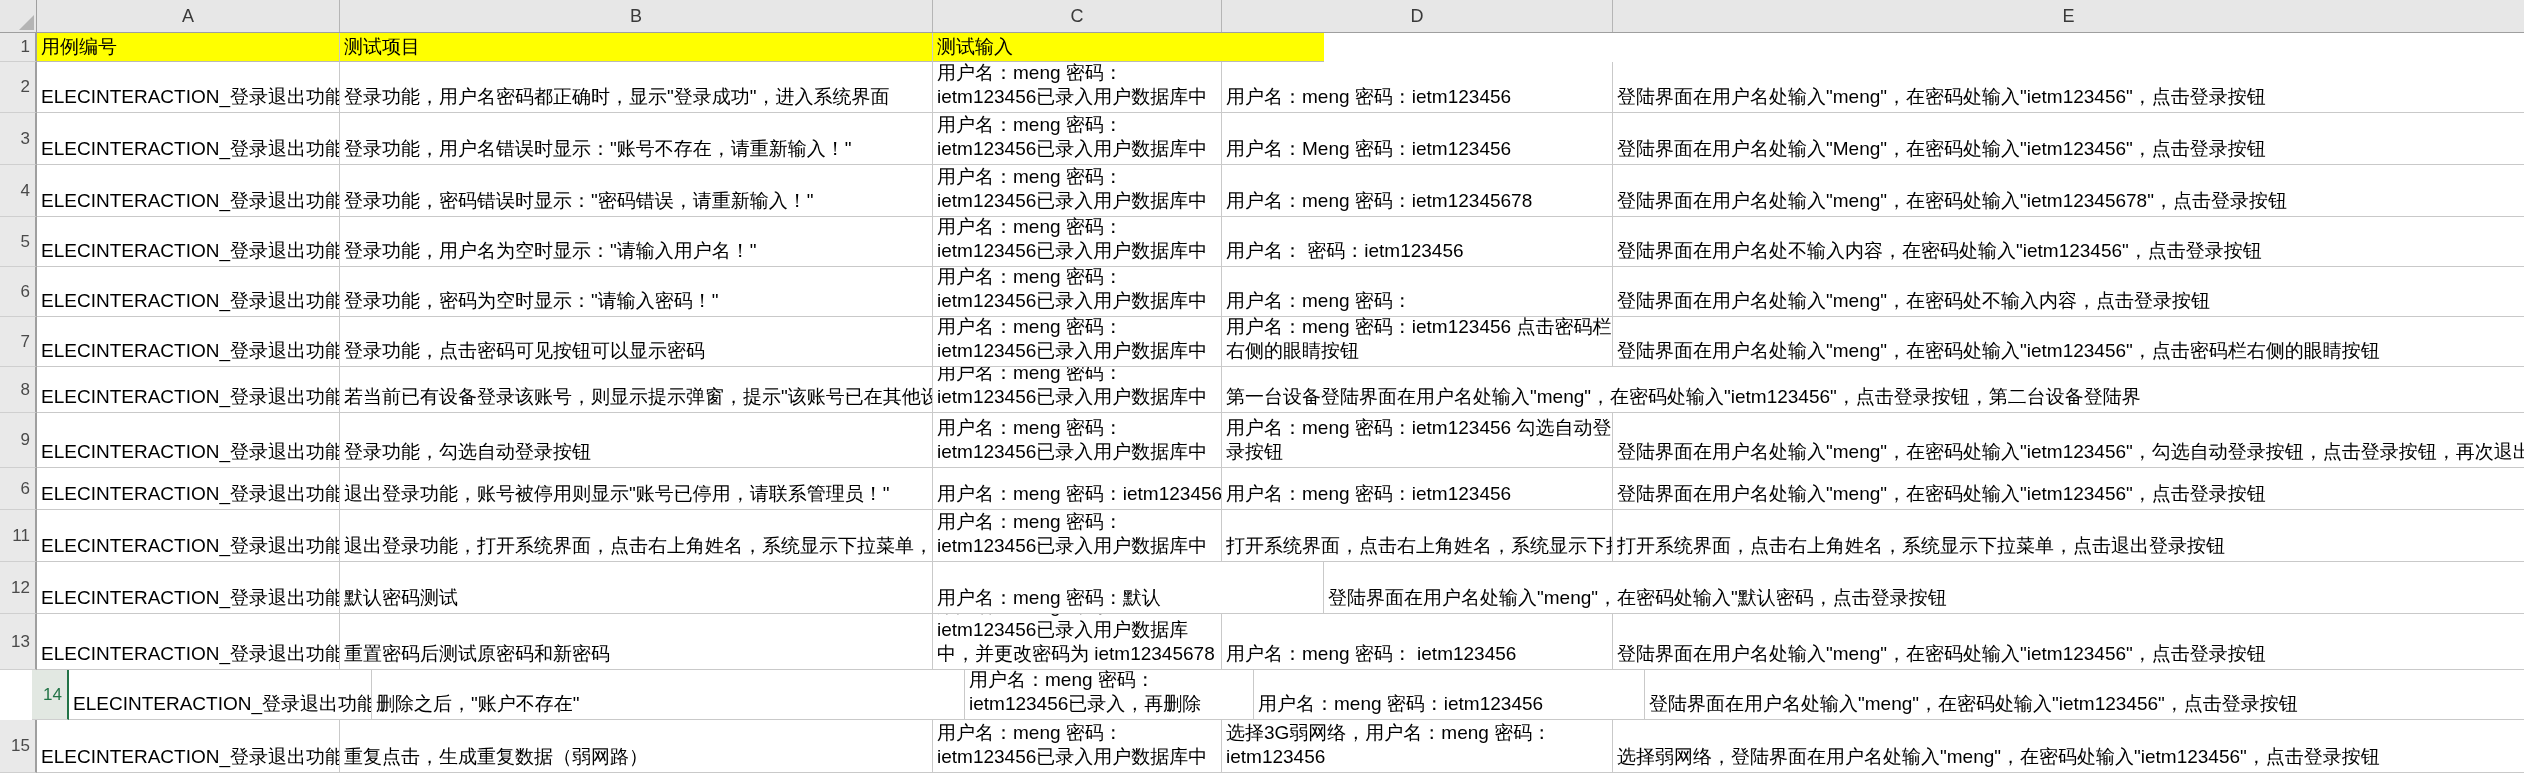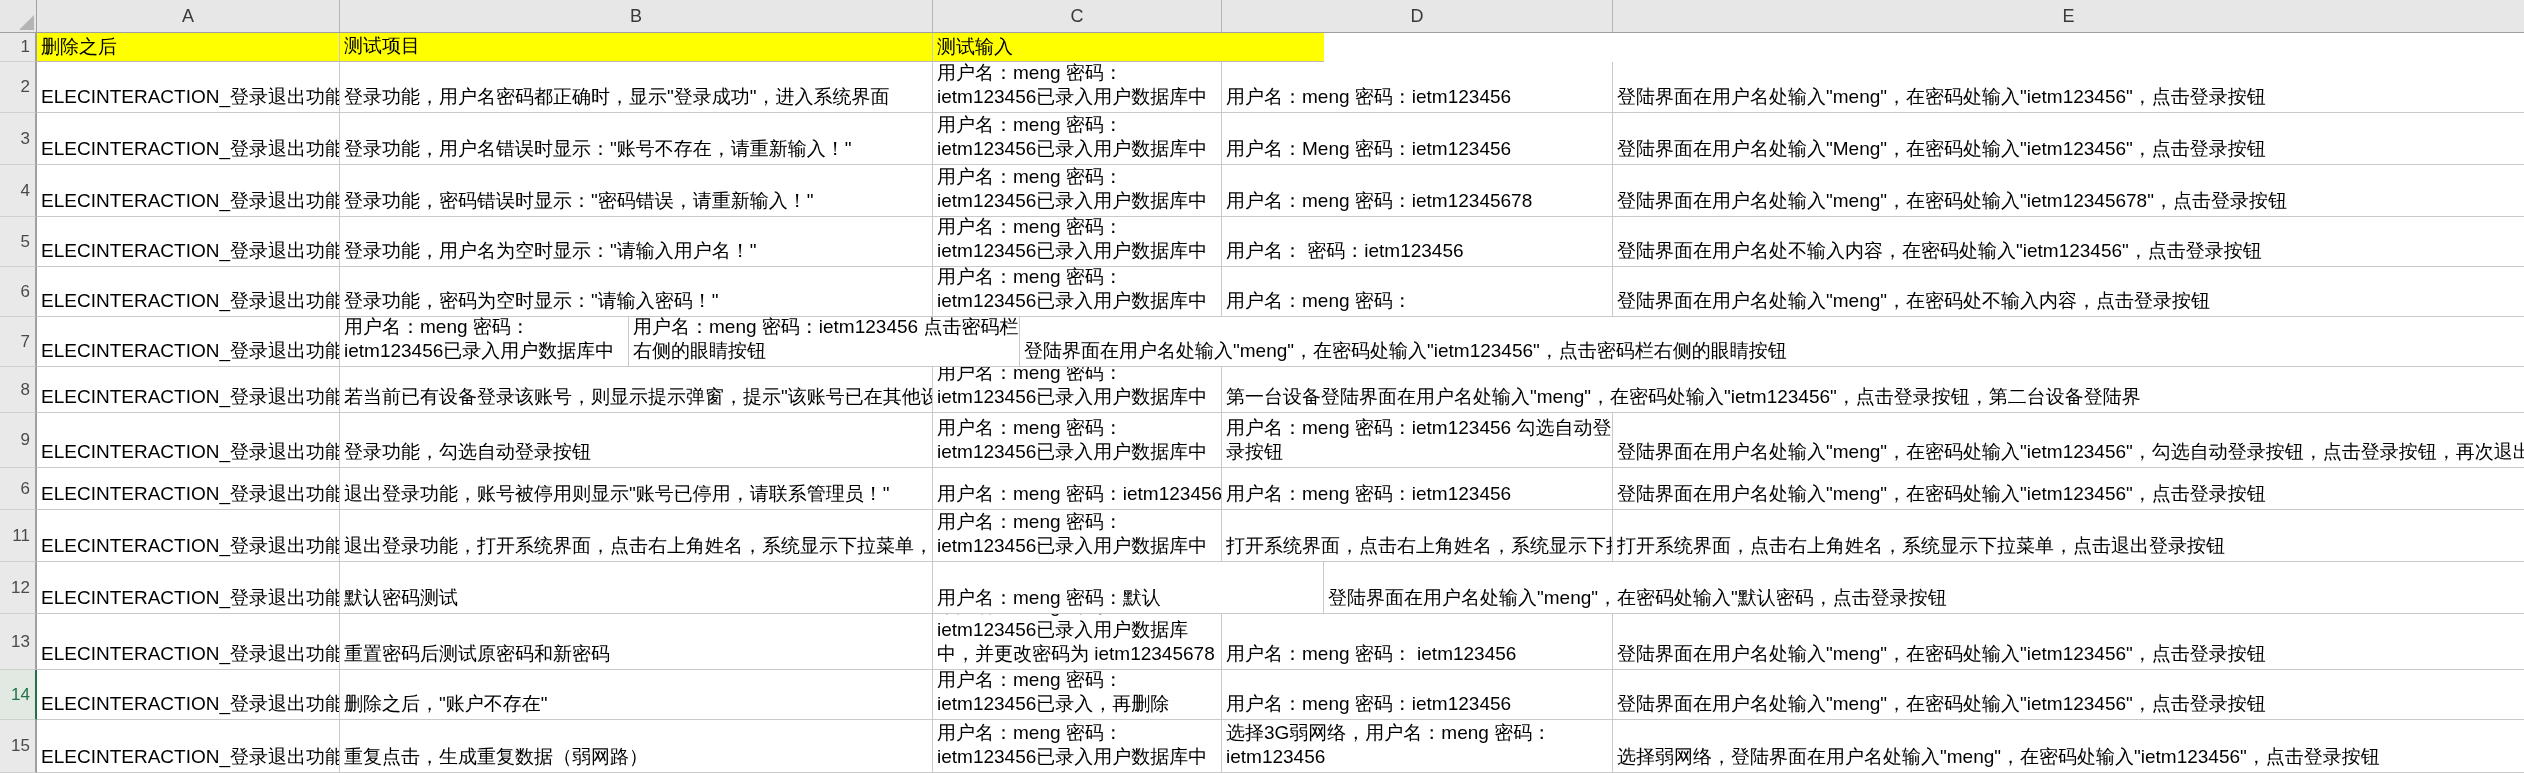--- a/index.html
+++ b/index.html
@@ -47,22 +47,22 @@
 
   <div class="col-letter" style="width: 303px; flex: 0 0 303px;">A</div>
       <div class="col-letter" style="width: 593px; flex: 0 0 593px;">B</div>
       <div class="col-letter" style="width: 289px; flex: 0 0 289px;">C</div>
       <div class="col-letter" style="width: 391px; flex: 0 0 391px;">D</div>
       <div class="col-letter" style="width: 911px; flex: 1 0 auto;">E</div>
     </div>
   <div id="grid">
       <div class="row hdr" style="height: 29px;">
         <div class="rowhead">1</div>
-        <div class="cell" style="flex: 0 0 303px; width: 303px;">删除之后</div>
-        <div class="cell" style="flex: 0 0 593px; width: 593px; font-family: Liberation Mono, monospace;">测试项目</div>
+        <div class="cell" style="flex: 0 0 303px; width: 303px;">用例编号</div>
+        <div class="cell" style="flex: 0 0 593px; width: 593px;">测试项目</div>
         <div class="cell" style="flex: 0 0 391px; width: 391px;">测试输入</div>
       </div>
       <div class="row" style="height: 51px;">
         <div class="rowhead">2</div>
         <div class="cell" style="flex: 0 0 303px; width: 303px;">ELECINTERACTION_登录退出功能_1</div>
         <div class="cell" style="flex: 0 0 593px; width: 593px;">登录功能，用户名密码都正确时，显示"登录成功"，进入系统界面</div>
         <div class="cell" style="flex: 0 0 289px; width: 289px;">用户名：meng 密码：
 ietm123456已录入用户数据库中</div>
         <div class="cell" style="flex: 0 0 391px; width: 391px;">用户名：meng 密码：ietm123456</div>
         <div class="cell" style="flex: 1 0 auto; width: 911px;">登陆界面在用户名处输入"meng"，在密码处输入"ietm123456"，点击登录按钮</div>
@@ -99,20 +99,21 @@
         <div class="cell" style="flex: 0 0 303px; width: 303px;">ELECINTERACTION_登录退出功能_5</div>
         <div class="cell" style="flex: 0 0 593px; width: 593px;">登录功能，密码为空时显示："请输入密码！"</div>
         <div class="cell" style="flex: 0 0 289px; width: 289px;">用户名：meng 密码：
 ietm123456已录入用户数据库中</div>
         <div class="cell" style="flex: 0 0 391px; width: 391px;">用户名：meng 密码：</div>
         <div class="cell" style="flex: 1 0 auto; width: 911px;">登陆界面在用户名处输入"meng"，在密码处不输入内容，点击登录按钮</div>
       </div>
       <div class="row" style="height: 50px;">
         <div class="rowhead">7</div>
         <div class="cell" style="flex: 0 0 303px; width: 303px;">ELECINTERACTION_登录退出功能_6</div>
+        <div class="cell" style="flex: 0 0 593px; width: 593px;">登录功能，点击密码可见按钮可以显示密码</div>
         <div class="cell" style="flex: 0 0 289px; width: 289px;">用户名：meng 密码：
 ietm123456已录入用户数据库中</div>
         <div class="cell" style="flex: 0 0 391px; width: 391px;">用户名：meng 密码：ietm123456 点击密码栏
 右侧的眼睛按钮</div>
         <div class="cell" style="flex: 1 0 auto; width: 911px;">登陆界面在用户名处输入"meng"，在密码处输入"ietm123456"，点击密码栏右侧的眼睛按钮</div>
       </div>
       <div class="row" style="height: 46px;">
         <div class="rowhead">8</div>
         <div class="cell" style="flex: 0 0 303px; width: 303px;">ELECINTERACTION_登录退出功能_7</div>
         <div class="cell" style="flex: 0 0 593px; width: 593px;">若当前已有设备登录该账号，则显示提示弹窗，提示"该账号已在其他设</div>
@@ -157,21 +158,21 @@
       <div class="row" style="height: 56px;">
         <div class="rowhead">13</div>
         <div class="cell" style="flex: 0 0 303px; width: 303px;">ELECINTERACTION_登录退出功能_12</div>
         <div class="cell" style="flex: 0 0 593px; width: 593px;">重置密码后测试原密码和新密码</div>
         <div class="cell" style="flex: 0 0 289px; width: 289px;">用户名：meng 密码：
 ietm123456已录入用户数据库
 中，并更改密码为 ietm12345678</div>
         <div class="cell" style="flex: 0 0 391px; width: 391px;">用户名：meng 密码： ietm123456</div>
         <div class="cell" style="flex: 1 0 auto; width: 911px;">登陆界面在用户名处输入"meng"，在密码处输入"ietm123456"，点击登录按钮</div>
       </div>
-      <div class="row" style="height: 50px;">
+      <div class="row" style="height: 50px; padding-left: 32px;">
         <div class="rowhead sel">14</div>
         <div class="cell" style="flex: 0 0 303px; width: 303px;">ELECINTERACTION_登录退出功能_13</div>
         <div class="cell" style="flex: 0 0 593px; width: 593px;">删除之后，"账户不存在"</div>
         <div class="cell" style="flex: 0 0 289px; width: 289px;">用户名：meng 密码：
 ietm123456已录入，再删除</div>
         <div class="cell" style="flex: 0 0 391px; width: 391px;">用户名：meng 密码：ietm123456</div>
         <div class="cell" style="flex: 1 0 auto; width: 911px;">登陆界面在用户名处输入"meng"，在密码处输入"ietm123456"，点击登录按钮</div>
       </div>
       <div class="row" style="height: 53px;">
         <div class="rowhead">15</div>

